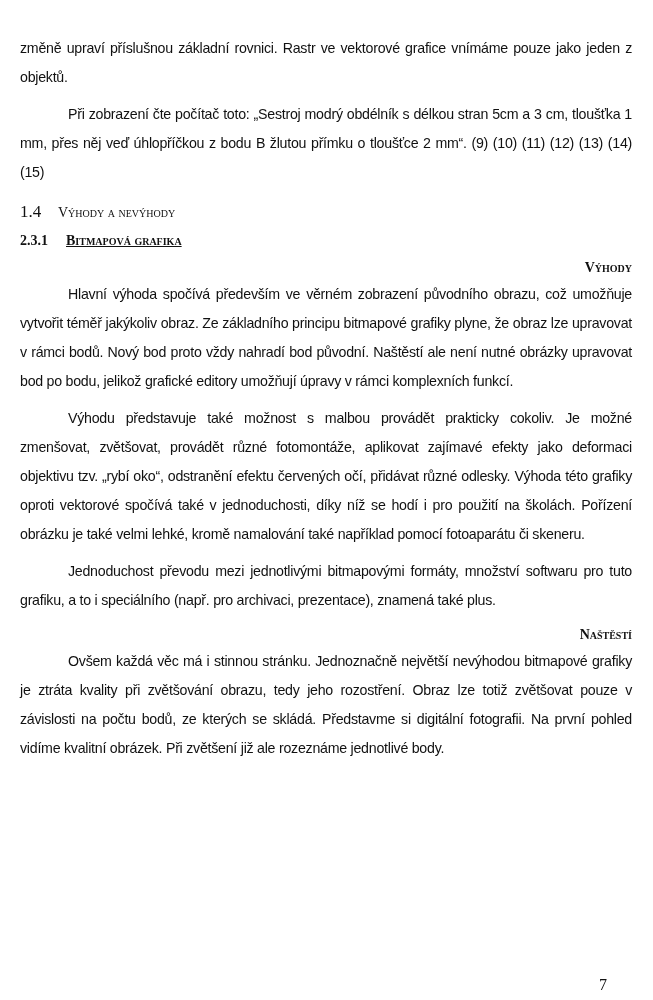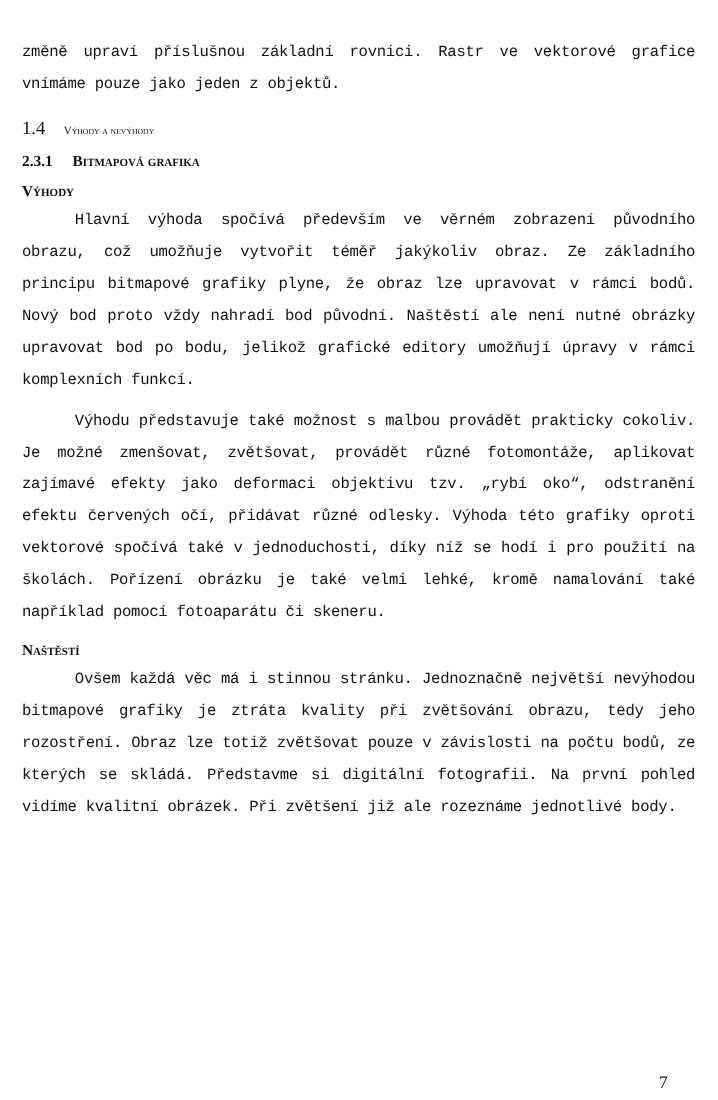--- a/index.html
+++ b/index.html
@@ -1,72 +1,75 @@
 <!DOCTYPE html>
 <html><head>
 <meta charset="utf-8">
 <style>
   html, body { margin: 0; padding: 0; background: #ffffff; }
   body { width: 653px; height: 1000px; position: relative; overflow: hidden; color: #111; }
   .page { position: absolute; left: 20px; top: 34px; width: 612px; }
   .p {
-    font-family: Liberation Mono, monospace;
+    font-family: Liberation Sans, sans-serif;
     font-size: 14.2px;
     line-height: 29px;
     text-align: justify;
     margin: 0 0 8px 0;
     letter-spacing: -0.25px;
     word-spacing: 0px;
   }
   .p.indent { text-indent: 48px; }
   .h2 {
     font-family: "Liberation Serif", serif;
     font-size: 17px;
     margin: 14px 0 6px 0;
     line-height: 22px;
   }
   .h2 .num { display: inline-block; width: 38px; }
-  .h2 .title { font-variant: small-caps; font-size: 10px; text-align: right; }
+  .h2 .title { font-variant: small-caps; font-size: 14px; text-align: right; }
   .h3 {
     font-family: "Liberation Serif", serif;
     font-weight: bold;
     font-size: 14px;
     margin: 4px 0 4px 0;
     line-height: 22px;
   }
   .h3 .num { display: inline-block; width: 46px; }
-  .h3 .title { font-variant: small-caps; }
+  .h3 .title { font-variant: small-caps; text-decoration: underline; }
   .h4 {
     font-family: "Liberation Serif", serif;
     font-weight: bold;
     font-size: 14px;
     font-variant: small-caps;
     margin: 4px 0 0 0;
     line-height: 24px;
+    text-align: right;
   }
   .pageno {
     position: absolute; right: 46px; top: 976px;
     font-family: "Liberation Serif", serif; font-size: 16px;
   }
 </style>
 </head>
 <body>
 
 <div class="page">
   <p class="p">změně upraví příslušnou základní rovnici. Rastr ve vektorové grafice vnímáme pouze jako jeden z objektů.</p>
+  <p class="p indent">Při zobrazení čte počítač toto: „Sestroj modrý obdélník s délkou stran 5cm a 3 cm, tloušťka 1 mm, přes něj veď úhlopříčkou z bodu B žlutou přímku o tloušťce 2 mm“. (9) (10) (11) (12) (13) (14) (15)</p>
 
   <div class="h2">
     <span class="num">1.4</span><span class="title">Výhody a nevýhody</span>
   </div>
 
   <div class="h3">
     <span class="num">2.3.1</span><span class="title">Bitmapová grafika</span>
   </div>
 
   <div class="h4">Výhody</div>
   <p class="p indent">Hlavní výhoda spočívá především ve věrném zobrazení původního obrazu, což umožňuje vytvořit téměř jakýkoliv obraz. Ze základního principu bitmapové grafiky plyne, že obraz lze upravovat v rámci bodů. Nový bod proto vždy nahradí bod původní. Naštěstí ale není nutné obrázky upravovat bod po bodu, jelikož grafické editory umožňují úpravy v rámci komplexních funkcí.</p>
   <p class="p indent">Výhodu představuje také možnost s malbou provádět prakticky cokoliv. Je možné zmenšovat, zvětšovat, provádět různé fotomontáže, aplikovat zajímavé efekty jako deformaci objektivu tzv. „rybí oko“, odstranění efektu červených očí, přidávat různé odlesky. Výhoda této grafiky oproti vektorové spočívá také v jednoduchosti, díky níž se hodí i pro použití na školách. Pořízení obrázku je také velmi lehké, kromě namalování také například pomocí fotoaparátu či skeneru.</p>
+  <p class="p indent">Jednoduchost převodu mezi jednotlivými bitmapovými formáty, množství softwaru pro tuto grafiku, a to i speciálního (např. pro archivaci, prezentace), znamená také plus.</p>
 
   <div class="h4">Naštěstí</div>
   <p class="p indent">Ovšem každá věc má i stinnou stránku. Jednoznačně největší nevýhodou bitmapové grafiky je ztráta kvality při zvětšování obrazu, tedy jeho rozostření. Obraz lze totiž zvětšovat pouze v závislosti na počtu bodů, ze kterých se skládá. Představme si digitální fotografii. Na první pohled vidíme kvalitní obrázek. Při zvětšení již ale rozeznáme jednotlivé body.</p>
 </div>
 
 <div class="pageno">7</div>
 
 </body></html>

